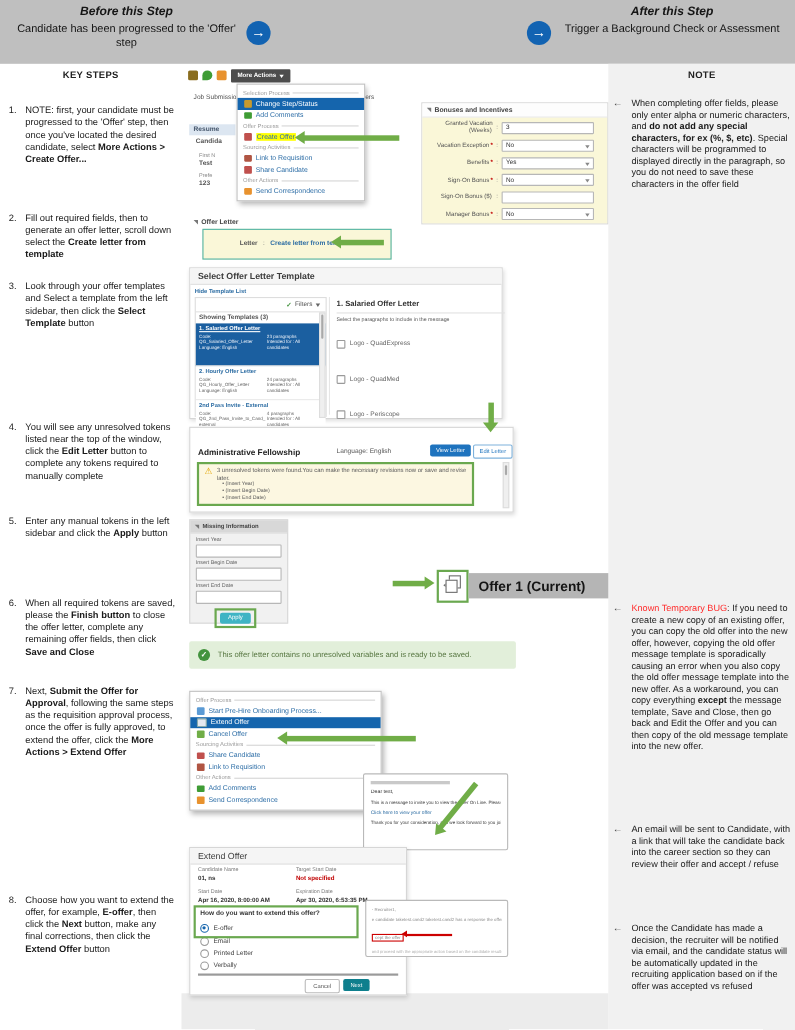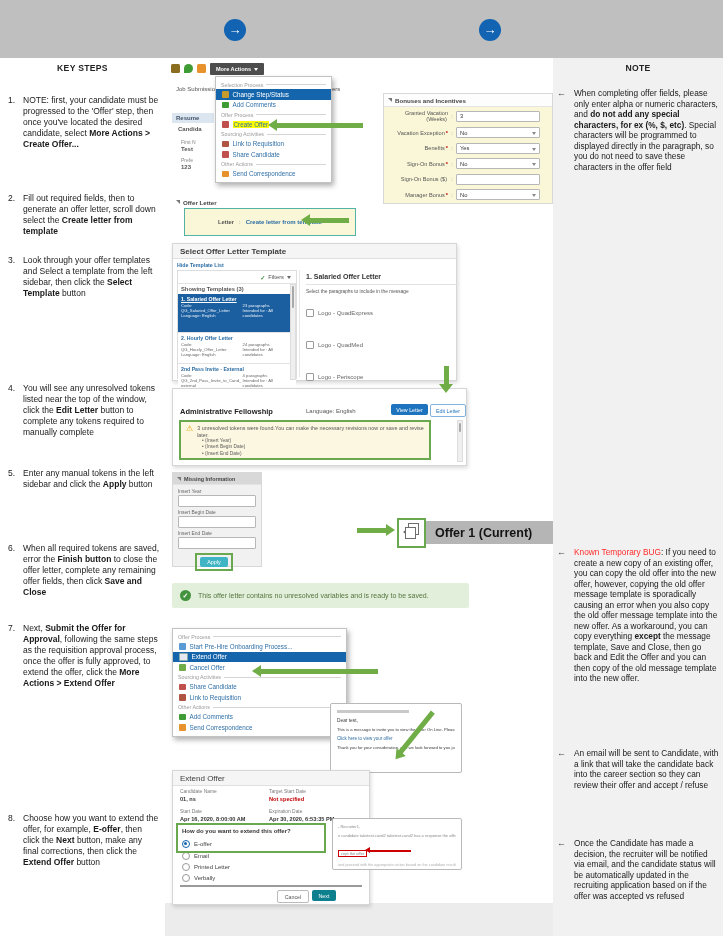--- a/index.html
+++ b/index.html
@@ -141,22 +141,30 @@
   .btn-dteal{background:#0e7f8d;color:#fff;border-radius:2px;font-size:5.3px;display:flex;align-items:center;justify-content:center;}
   .gbox{position:absolute;border:2.5px solid #6aa84f;box-sizing:border-box;}
   .lblue-band{position:absolute;background:#dce6f1;}
 </style>
 </head>
 <body>
 
 <div class="root">
 
   <header class="hdr">
+    <div class="hdr-block" style="left:10px;width:210px;">
+      <div class="hdr-title">Before this Step</div>
+      <div class="hdr-text">Candidate has been progressed to the 'Offer' step</div>
+    </div>
     <div class="hdr-arrow" style="left:224px;">→</div>
     <div class="hdr-arrow" style="left:479px;">→</div>
+    <div class="hdr-block" style="left:507px;width:208px;">
+      <div class="hdr-title">After this Step</div>
+      <div class="hdr-text">Trigger a Background Check or Assessment</div>
+    </div>
   </header>
 
   <div class="col-right-bg"></div>
   <div class="bottom-strip"></div>
 
   <div class="col-title" style="left:0;width:165px;">KEY STEPS</div>
 
   <div class="step" style="top:95px;">
       <span class="num">1.</span>
       <span class="txt"><span>NOTE: first, your candidate must be progressed to the 'Offer' step, then once you've located the desired candidate, select </span><span style="font-weight: bold;">More Actions &gt; Create Offer...</span></span>
@@ -172,21 +180,21 @@
   <div class="step" style="top:383px;">
       <span class="num">4.</span>
       <span class="txt"><span>You will see any unresolved tokens listed near the top of the window, click the </span><span style="font-weight: bold;">Edit Letter</span><span> button to complete any tokens required to manually complete</span></span>
     </div>
   <div class="step" style="top:468px;">
       <span class="num">5.</span>
       <span class="txt"><span>Enter any manual tokens in the left sidebar and click the </span><span style="font-weight: bold;">Apply</span><span> button</span></span>
     </div>
   <div class="step" style="top:543px;">
       <span class="num">6.</span>
-      <span class="txt"><span>When all required tokens are saved, error the </span><span style="font-weight: bold;">Finish button</span><span> to close the offer letter, complete any remaining offer fields, then click </span><span style="font-weight: bold;">Save and Close</span></span>
+      <span class="txt"><span>When all required tokens are saved, please the </span><span style="font-weight: bold;">Finish button</span><span> to close the offer letter, complete any remaining offer fields, then click </span><span style="font-weight: bold;">Save and Close</span></span>
     </div>
   <div class="step" style="top:623px;">
       <span class="num">7.</span>
       <span class="txt"><span>Next, </span><span style="font-weight: bold;">Submit the Offer for Approval</span><span>, following the same steps as the requisition approval process, once the offer is fully approved, to extend the offer, click the </span><span style="font-weight: bold;">More Actions &gt; Extend Offer</span></span>
     </div>
   <div class="step" style="top:813px;">
       <span class="num">8.</span>
       <span class="txt"><span>Choose how you want to extend the offer, for example, </span><span style="font-weight: bold;">E-offer</span><span>, then click the </span><span style="font-weight: bold;">Next</span><span> button, make any final corrections, then click the </span><span style="font-weight: bold;">Extend Offer</span><span> button</span></span>
     </div>
 

